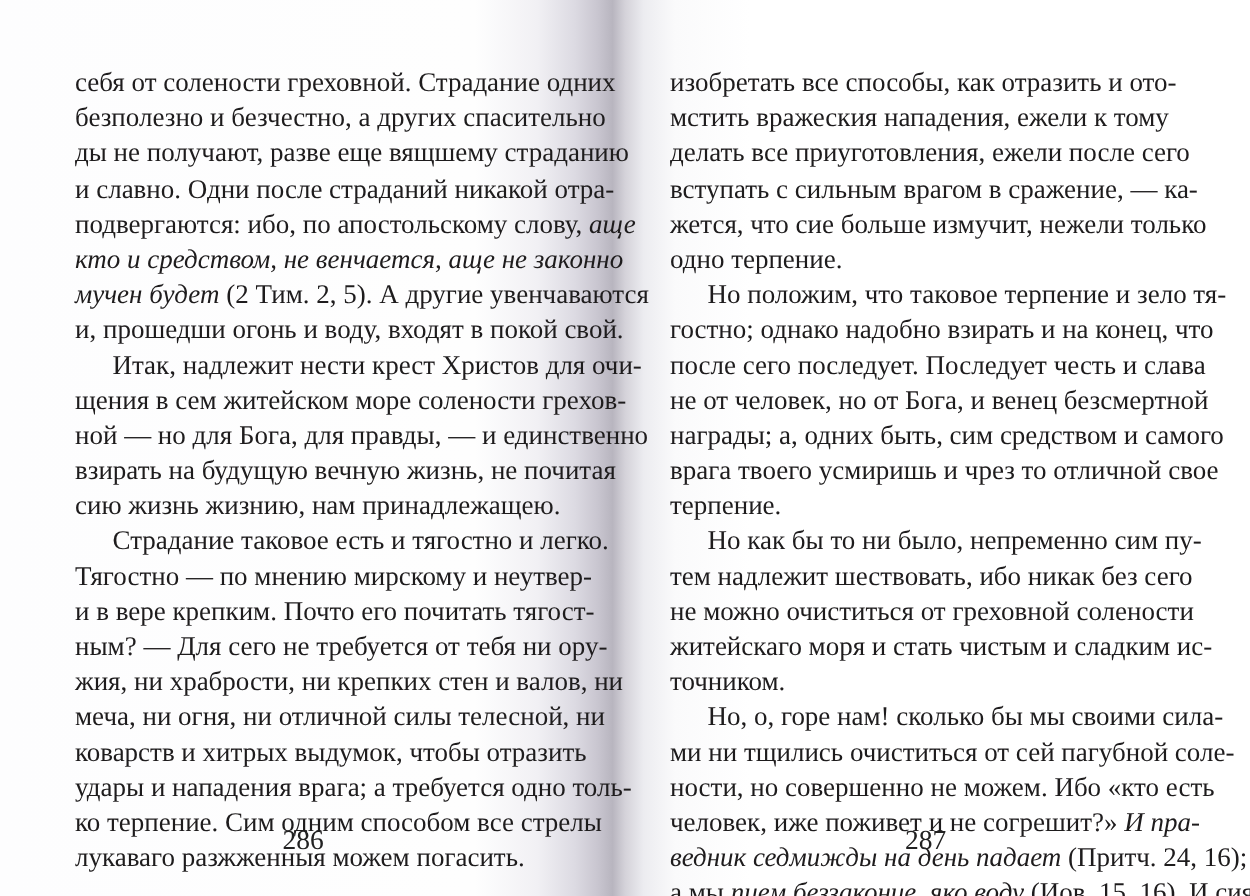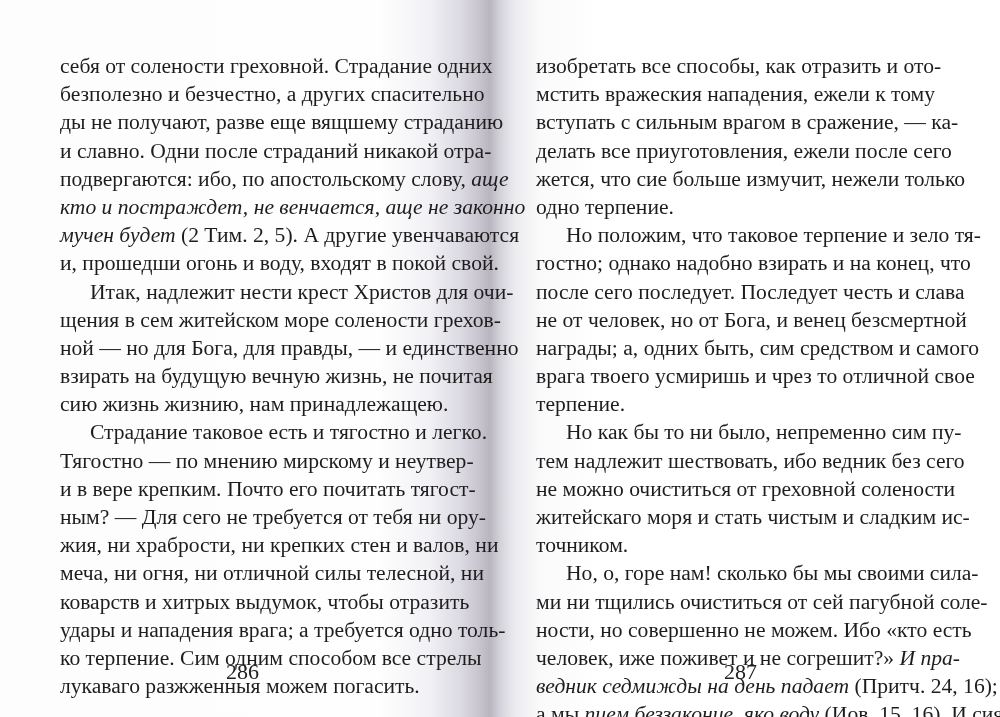--- a/index.html
+++ b/index.html
@@ -50,21 +50,21 @@
 <body>
 
 <div class="spread">
   <div class="page left">
     <div class="text-block" id="left-text">
         <span class="line"><span>себя от солености греховной. Страдание одних</span></span>
         <span class="line"><span>безполезно и безчестно, а других спасительно</span></span>
         <span class="line"><span>ды не получают, разве еще вящшему страданию</span></span>
         <span class="line"><span>и славно. Одни после страданий никакой отра-</span></span>
         <span class="line"><span>подвергаются: ибо, по апостольскому слову, </span><span class="it">аще</span></span>
-        <span class="line"><span class="it">кто и постраждет, не венчается, аще не законно</span></span>
+        <span class="line"><span class="it">кто и средством, не венчается, аще не законно</span></span>
         <span class="line"><span class="it">мучен будет</span><span> (2 Тим. 2, 5). А другие увенчаваются</span></span>
         <span class="line last"><span>и, прошедши огонь и воду, входят в покой свой.</span></span>
         <span class="line indent"><span>Итак, надлежит нести крест Христов для очи-</span></span>
         <span class="line"><span>щения в сем житейском море солености грехов-</span></span>
         <span class="line"><span>ной — но для Бога, для правды, — и единственно</span></span>
         <span class="line"><span>взирать на будущую вечную жизнь, не почитая</span></span>
         <span class="line last"><span>сию жизнь жизнию, нам принадлежащею.</span></span>
         <span class="line indent"><span>Страдание таковое есть и тягостно и легко.</span></span>
         <span class="line"><span>Тягостно — по мнению мирскому и неутвер-</span></span>
         <span class="line"><span>и в вере крепким. Почто его почитать тягост-</span></span>
@@ -75,33 +75,33 @@
         <span class="line"><span>удары и нападения врага; а требуется одно толь-</span></span>
         <span class="line"><span>ко терпение. Сим одним способом все стрелы</span></span>
         <span class="line last"><span>лукаваго разжженныя можем погасить.</span></span>
       </div>
     <div class="page-number">286</div>
   </div>
   <div class="page right">
     <div class="text-block" id="right-text">
         <span class="line"><span>изобретать все способы, как отразить и ото-</span></span>
         <span class="line"><span>мстить вражеския нападения, ежели к тому</span></span>
+        <span class="line"><span>делать все приуготовления, ежели после сего</span></span>
         <span class="line"><span>вступать с сильным врагом в сражение, — ка-</span></span>
-        <span class="line"><span>делать все приуготовления, ежели после сего</span></span>
         <span class="line"><span>жется, что сие больше измучит, нежели только</span></span>
         <span class="line last"><span>одно терпение.</span></span>
         <span class="line indent"><span>Но положим, что таковое терпение и зело тя-</span></span>
         <span class="line"><span>гостно; однако надобно взирать и на конец, что</span></span>
         <span class="line"><span>после сего последует. Последует честь и слава</span></span>
         <span class="line"><span>не от человек, но от Бога, и венец безсмертной</span></span>
         <span class="line"><span>награды; а, одних быть, сим средством и самого</span></span>
         <span class="line"><span>врага твоего усмиришь и чрез то отличной свое</span></span>
         <span class="line last"><span>терпение.</span></span>
         <span class="line indent"><span>Но как бы то ни было, непременно сим пу-</span></span>
-        <span class="line"><span>тем надлежит шествовать, ибо ведник без сего</span></span>
+        <span class="line"><span>тем надлежит шествовать, ибо никак без сего</span></span>
         <span class="line"><span>не можно очиститься от греховной солености</span></span>
         <span class="line"><span>житейскаго моря и стать чистым и сладким ис-</span></span>
         <span class="line last"><span>точником.</span></span>
         <span class="line indent"><span>Но, о, горе нам! сколько бы мы своими сила-</span></span>
         <span class="line"><span>ми ни тщились очиститься от сей пагубной соле-</span></span>
         <span class="line"><span>ности, но совершенно не можем. Ибо «кто есть</span></span>
         <span class="line"><span>человек, иже поживет и не согрешит?» </span><span class="it">И пра-</span></span>
         <span class="line"><span class="it">ведник седмижды на день падает</span><span> (Притч. 24, 16);</span></span>
         <span class="line"><span>а мы </span><span class="it">пием беззаконие, яко воду</span><span> (Иов. 15, 16). И сия</span></span>
       </div>

